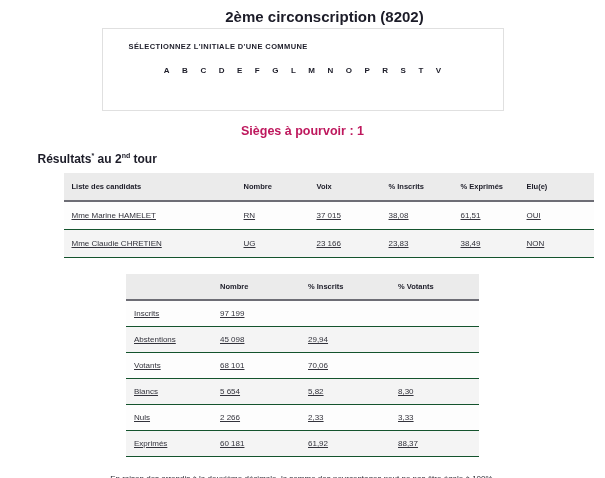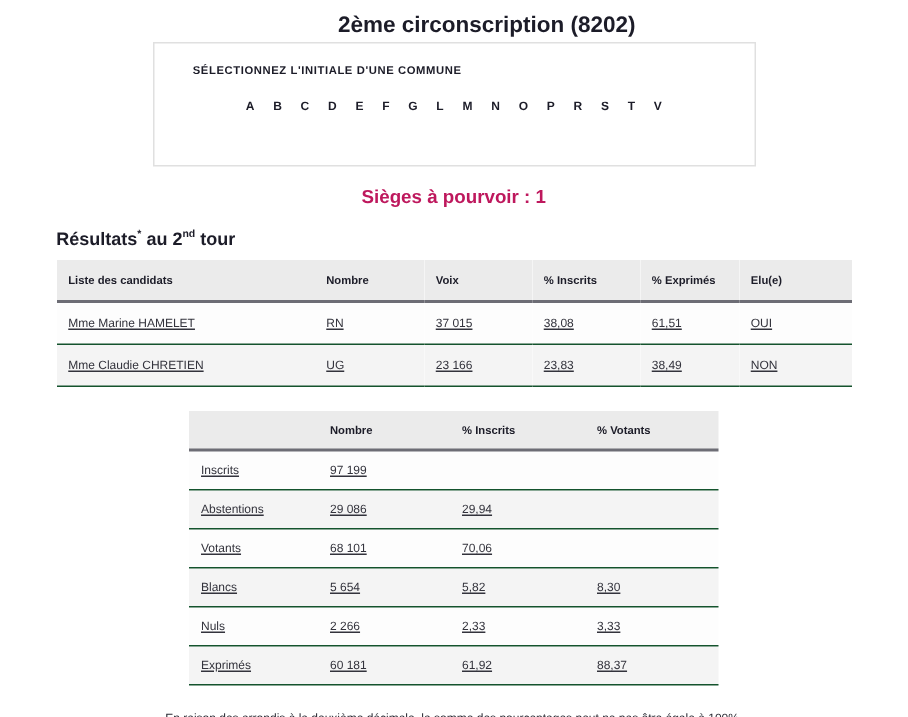--- a/index.html
+++ b/index.html
@@ -62,20 +62,21 @@
   .results-heading {
     font-size: 12px;
     font-weight: bold;
     color: #1c1c28;
     margin: 14px 0 7px 0;
   }
   .results-heading sup { font-size: 7px; }
   table {
     border-collapse: collapse;
     table-layout: fixed;
+    margin-left: 26px;
   }
   .candidates-table { width: 530px; }
   .participation-table { width: 353px; margin: 16px auto 0 auto; }
   thead th {
     background: #ebebeb;
     text-align: left;
     font-weight: bold;
     font-size: 7.5px;
     color: #1c1c28;
     padding: 9px 8px;
@@ -194,21 +195,21 @@
     </thead>
     <tbody>
       <tr>
         <td>Inscrits</td>
         <td>97 199</td>
         <td></td>
         <td></td>
       </tr>
       <tr>
         <td>Abstentions</td>
-        <td>29 086</td>
+        <td>45 098</td>
         <td>29,94</td>
         <td></td>
       </tr>
       <tr>
         <td>Votants</td>
         <td>68 101</td>
         <td>70,06</td>
         <td></td>
       </tr>
       <tr>

